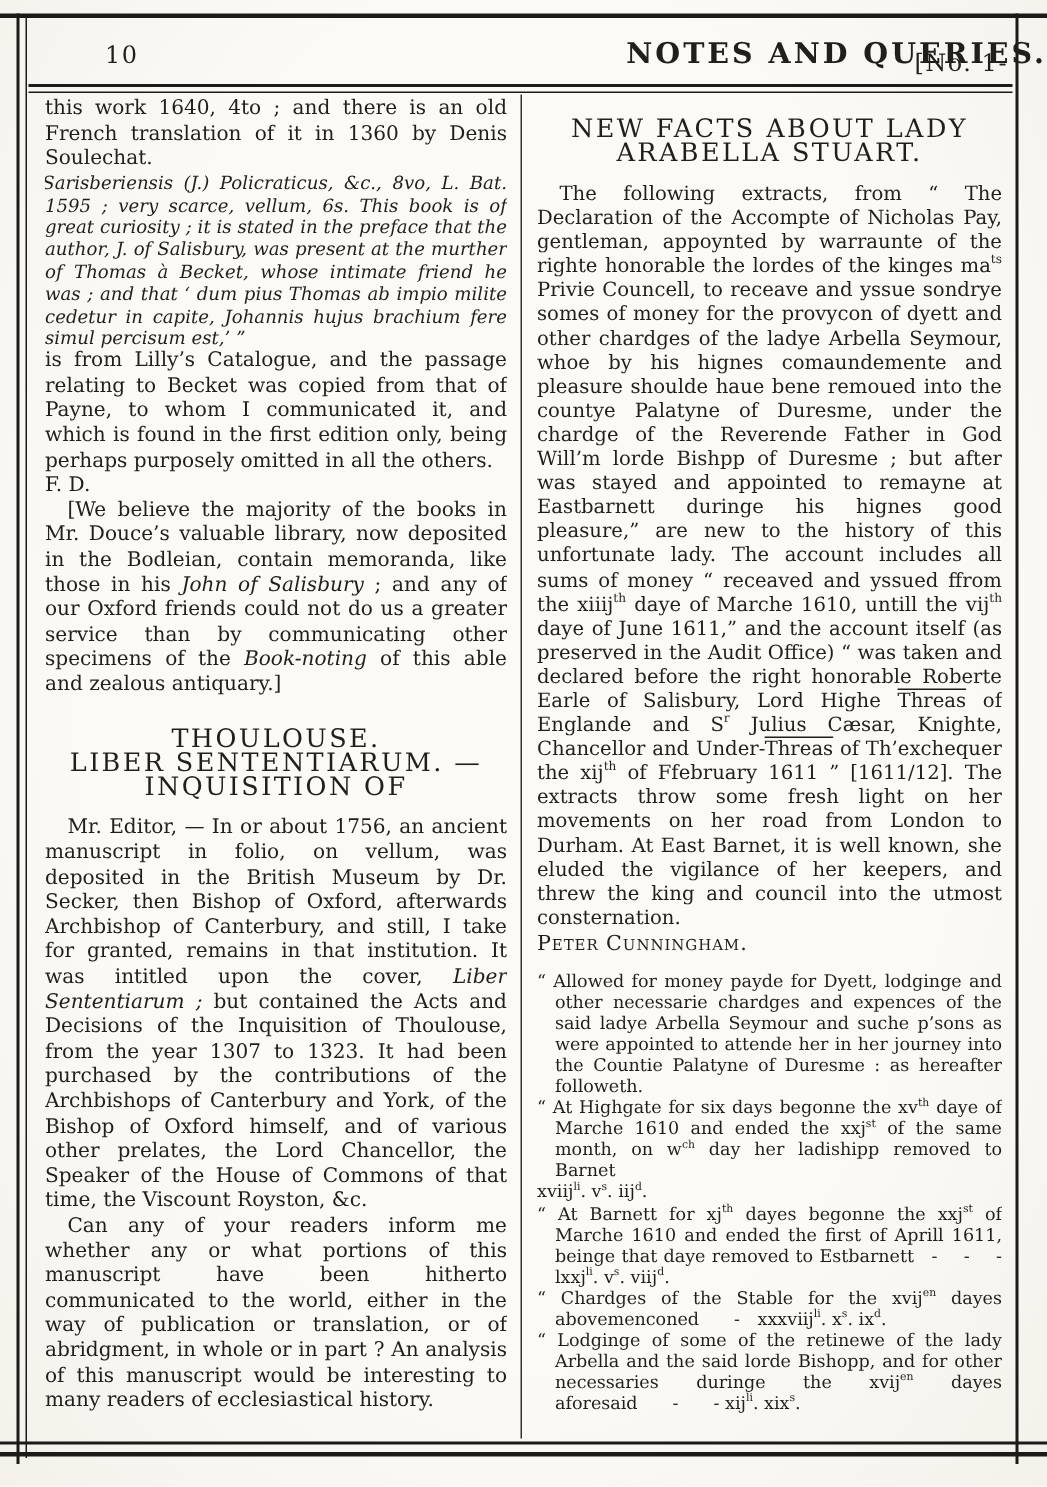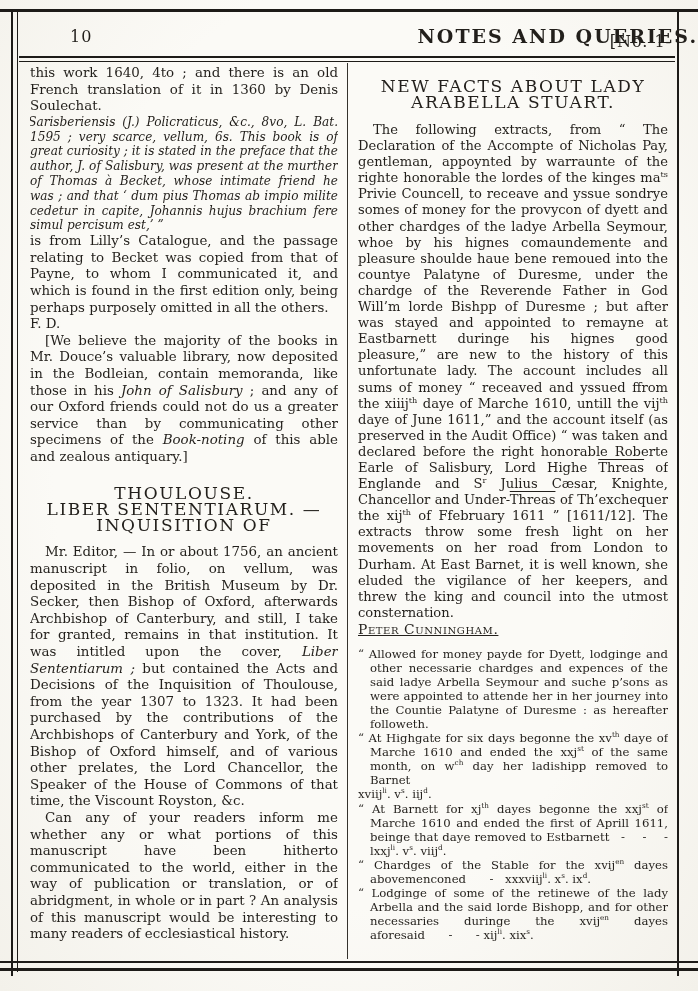--- a/index.html
+++ b/index.html
@@ -38,21 +38,21 @@
   .bt p{margin:0;}
   .indent{text-indent:15px;}
   .mt2{margin-top:2px;}
 
   .bquote{
     font-style:italic;font-size:12.1px;line-height:14.8px;text-align:justify;
     margin:3px 0 3px 45px;padding-left:0;text-indent:-15px;
   }
   .sig{text-align:left;margin-top:1px;}
   .sig-fd{padding-right:12px;}
-  .sc{font-variant:small-caps;letter-spacing:0.6px;text-decoration:underline;}
+  .sc{font-variant:small-caps;letter-spacing:0.6px;}
   .sig-pc{padding-right:34px;font-size:13.8px;}
 
   .head-caps{
     text-align:center;font-size:17px;line-height:16px;letter-spacing:1.6px;
     font-weight:400;
   }
   .head-left{margin:20px 0 11px 0;}
   .head-right{margin:13px 0 12px 0;}
 
   .rp{font-size:13.1px;line-height:16.1px;}

